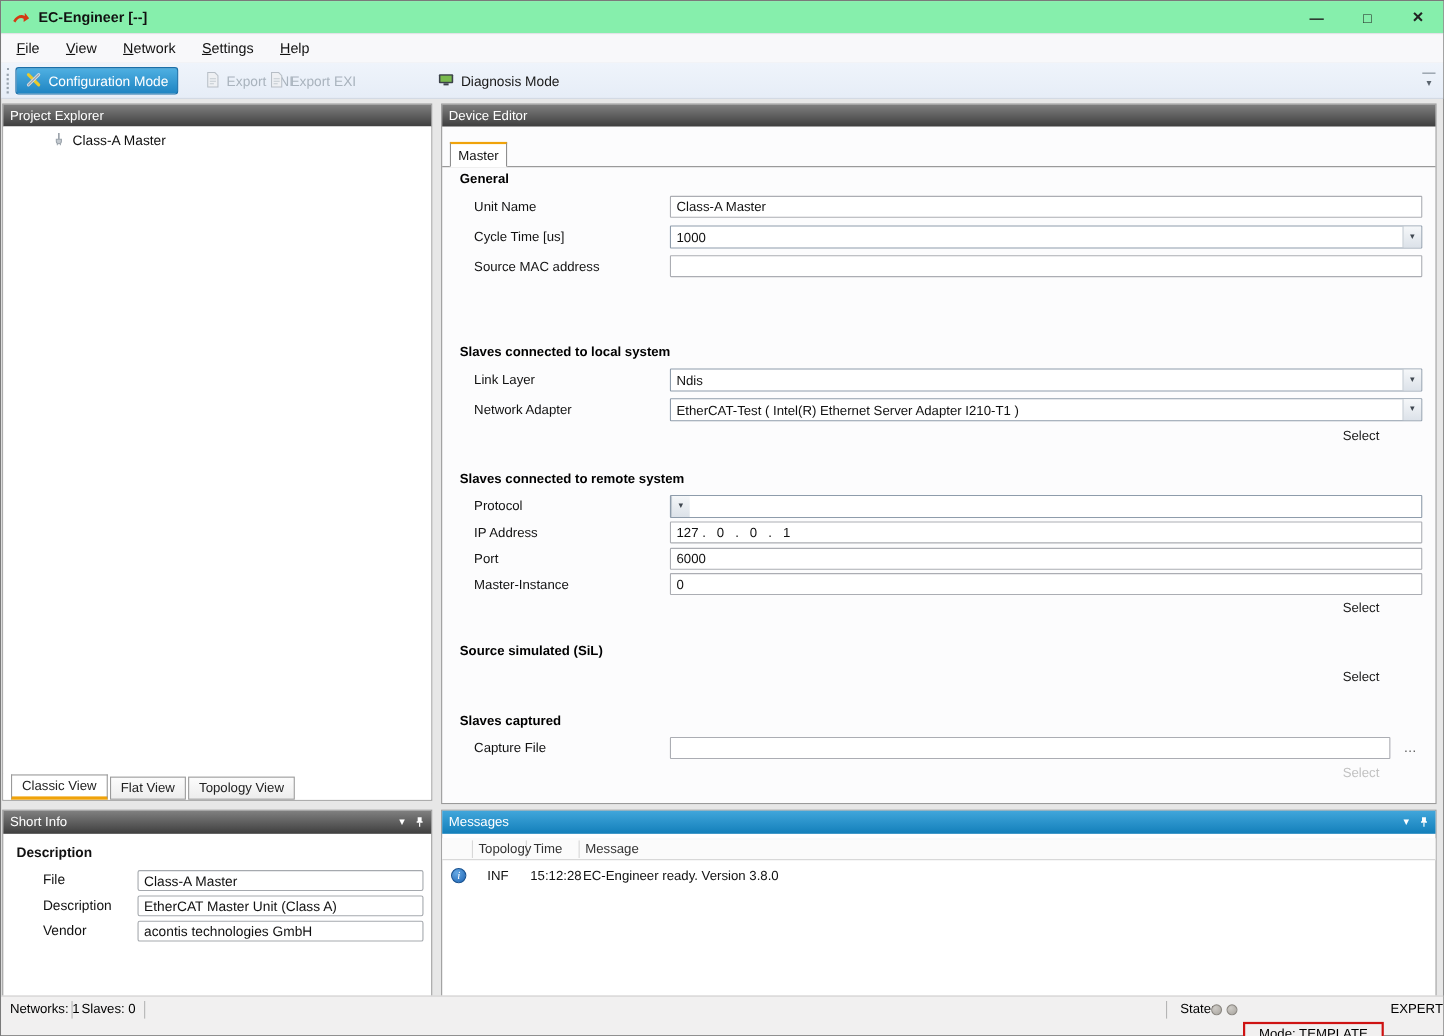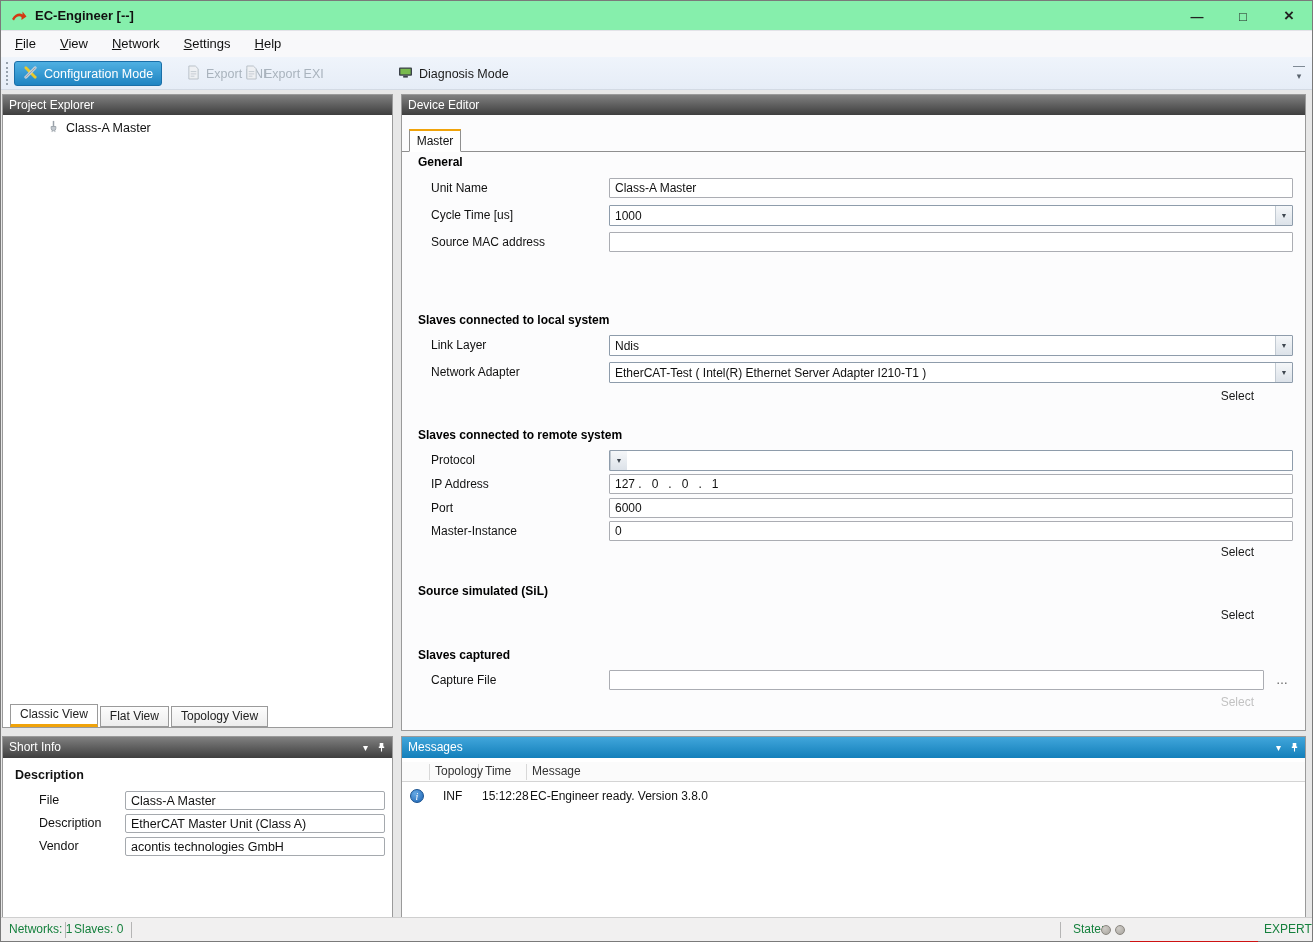--- a/index.html
+++ b/index.html
@@ -73,21 +73,21 @@
   
   .msg { left:400px; top:735px; width:905px; height:183px; }
   .msg-colhead { position:absolute; left:0; top:25px; right:0; height:20px; background:#fbfbfb; border-bottom:1px solid #d4d4d4; font-size:12px; color:#333; }
   .msg-colhead .sep { position:absolute; top:2px; width:1px; height:16px; background:#d8d8d8; }
   .col-sev { position:absolute; left:33px; top:2px; } .col-time { position:absolute; left:83px; top:2px; } .col-msg { position:absolute; left:130px; top:2px; }
   .msg-row { position:absolute; left:0; top:50px; right:0; height:20px; font-size:12px; color:#111; }
   .info-icon { position:absolute; left:8px; top:2px; width:14px; height:14px; border-radius:50%; background:radial-gradient(circle at 35% 30%, #66a9e4, #1d64b4); border:1px solid #16508f; color:#fff; font-size:10px; font-style:italic; font-family:"Liberation Serif",serif; text-align:center; line-height:13px; }
   .cell-sev { position:absolute; left:41px; top:2px; } .cell-time { position:absolute; left:80px; top:2px; } .cell-msg { position:absolute; left:128px; top:2px; }
 
   
-  .statusbar { position:absolute; left:0; right:0; bottom:0; height:24px; background:#f1f0f0; border-top:1px solid #cfcfcf; font-size:12px; color:#15803d; }
+  .statusbar { position:absolute; left:0; right:0; bottom:0; height:36px; background:#f1f0f0; border-top:1px solid #cfcfcf; font-size:12px; color:#000000; }
   .sb-item { position:absolute; top:4px; white-space:nowrap; }
   .sb-sep { position:absolute; top:4px; width:1px; height:16px; background:#b5b5b5; }
   .state-dot { position:absolute; top:7px; width:10px; height:10px; border-radius:50%; background:radial-gradient(circle at 35% 30%, #cfccc7, #a8a49e); border:1px solid #8b8781; }
   .mode-box { position:absolute; left:1129px; top:1px; width:128px; height:21px; border:2px solid #ce1212; display:flex; align-items:center; justify-content:center; background:#f1f0f0;margin-top:22px; }
 </style>
 </head>
 <body>
 
 <div class="window">
 

